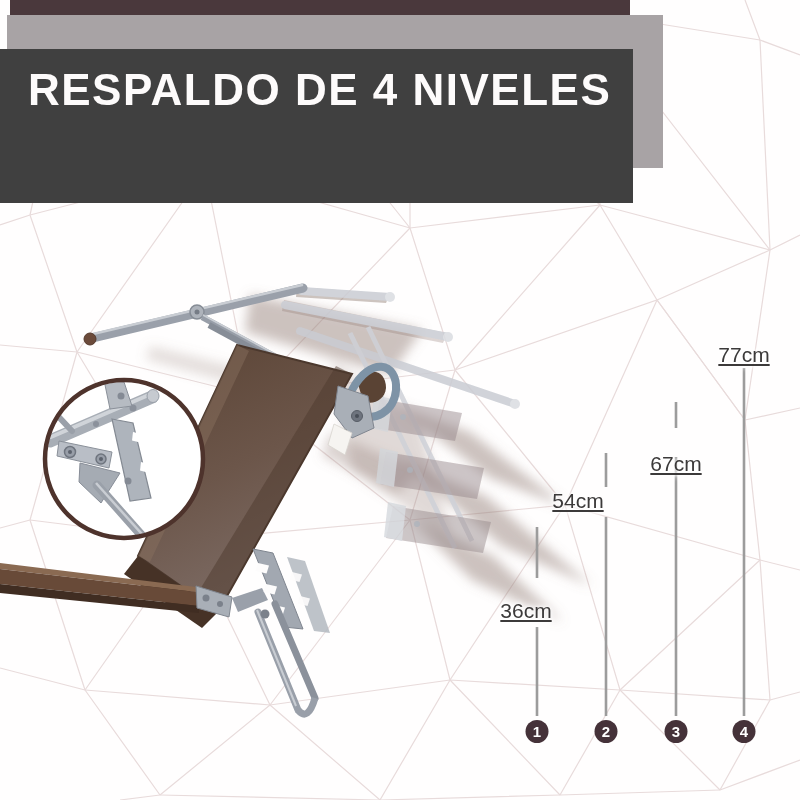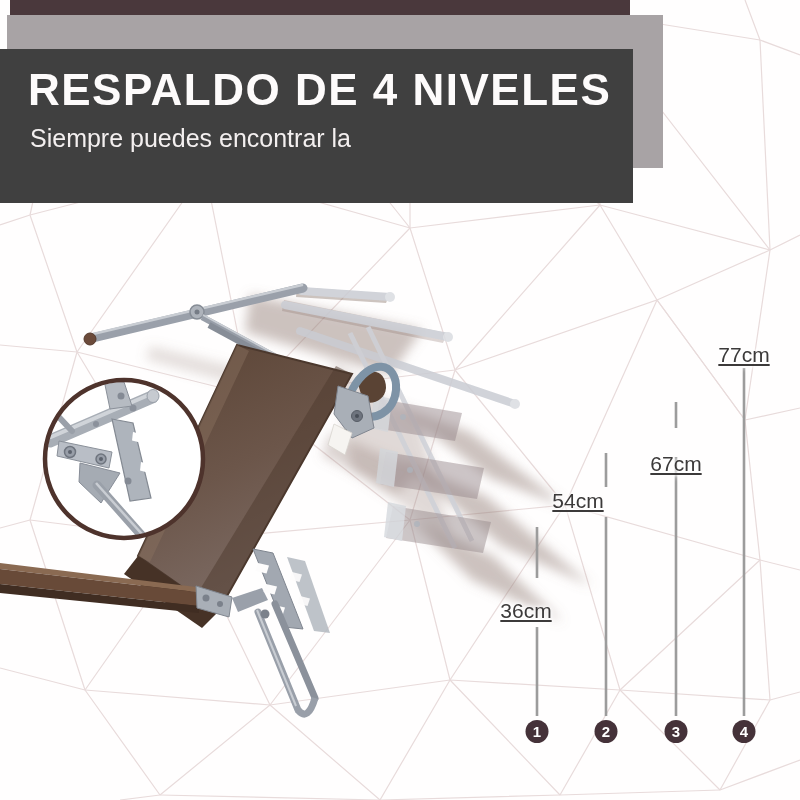--- a/index.html
+++ b/index.html
@@ -229,17 +229,16 @@
   <div class="m-badge" style="left:537px;top:720px">1</div>
   <div class="m-badge" style="left:606px;top:720px">2</div>
   <div class="m-badge" style="left:676px;top:720px">3</div>
   <div class="m-badge" style="left:744px;top:720px">4</div>
 
   <div class="banner-strip"></div>
   <div class="banner-shadow"></div>
   <div class="banner-main">
     <h1 class="banner-title">RESPALDO DE 4 NIVELES</h1>
     <div class="banner-sub">
-      <div>Siempre puedes encontrar la</div>
     </div>
   </div>
 
 </div>
 
 </body></html>

